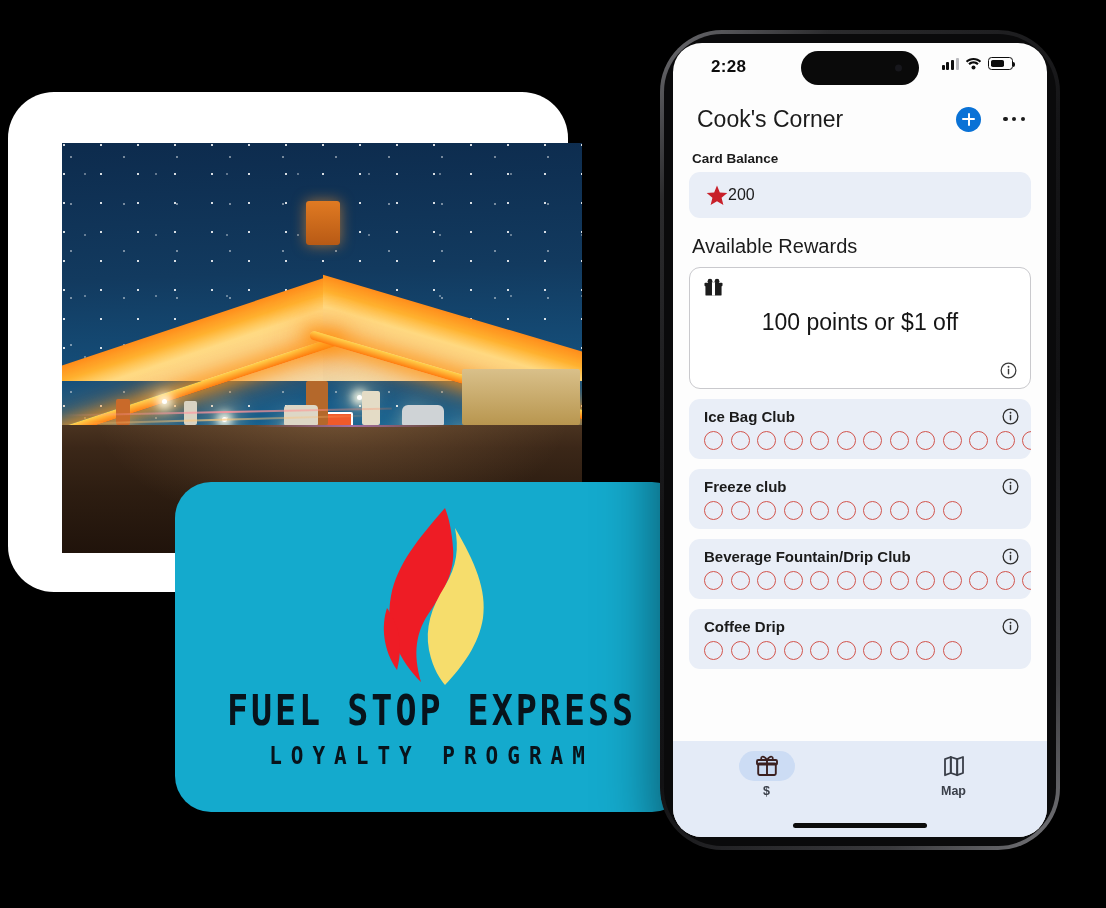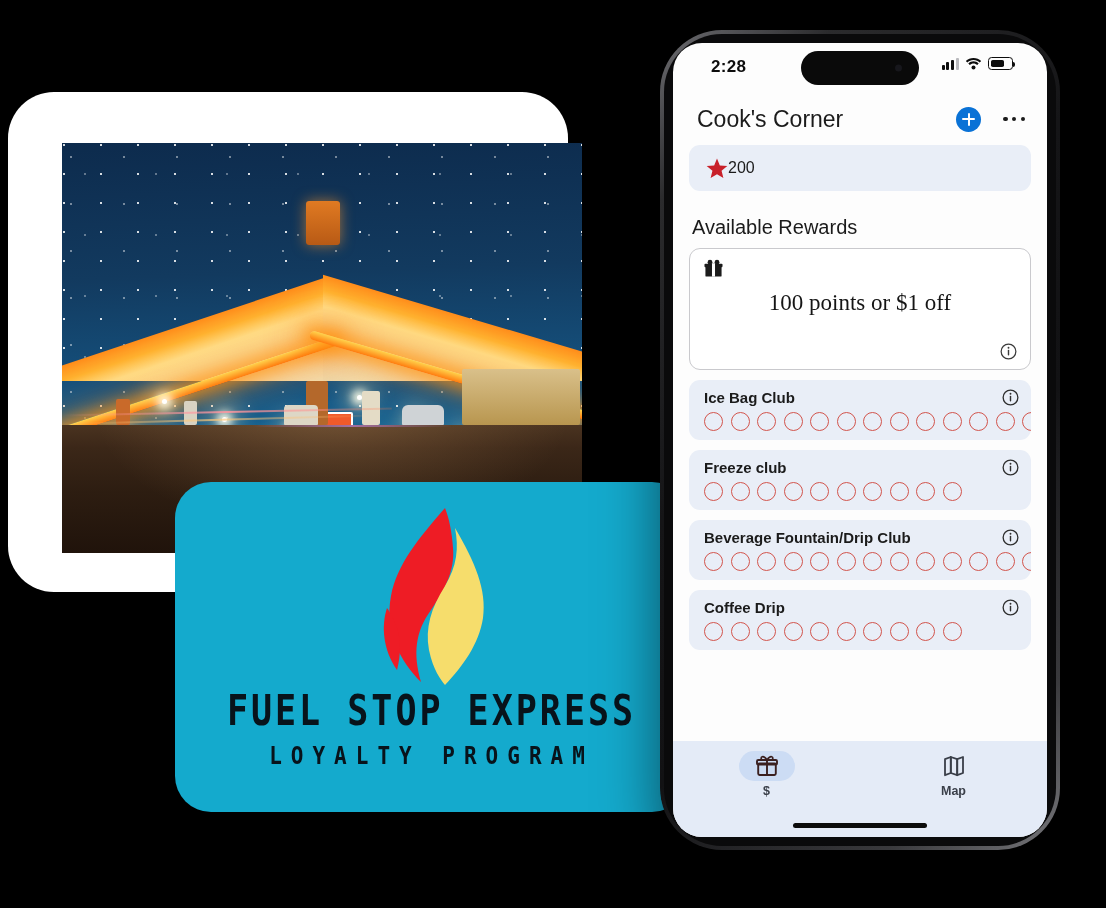--- a/index.html
+++ b/index.html
@@ -100,32 +100,32 @@
   #plus-btn{width:25px;height:25px;border-radius:50%;background:#0a72d6;position:relative;flex:none;}
   #plus-btn:before,#plus-btn:after{content:"";position:absolute;background:#fff;border-radius:1px;}
   #plus-btn:before{left:6px;right:6px;top:11.5px;height:2.4px;}
   #plus-btn:after{top:6px;bottom:6px;left:11.3px;width:2.4px;}
   #more-btn{display:flex;gap:4.2px;margin-left:22px;flex:none;}
   #more-btn i{width:4.4px;height:4.4px;border-radius:50%;background:#1b1b1b;display:block;}
 
   
   #appbody{flex:1;overflow:hidden;padding:0 16px;}
   .sec-label{font-size:13.5px;font-weight:bold;color:#1b1b1b;margin:6px 0 6px 3px;}
-  #rewards-title{font-size:20px;color:#1b1b1b;margin:25px 0 9px 3px;}
+  #rewards-title{font-size:20px;color:#1b1b1b;margin:17px 0 9px 3px;}
 
   #balance-card{background:#e9eef7;border-radius:11px;height:46px;display:flex;
     align-items:center;padding:0 17px;}
   #bal-name{font-size:16px;color:#1b1b1b;flex:1;margin-left:11px;}
   #bal-val{font-size:16px;color:#1b1b1b;}
 
   #reward-card{border:1px solid #c9c9cd;border-radius:11px;height:120px;position:relative;
     background:#fff;}
   #gift-ic{position:absolute;left:14px;top:10px;}
   #reward-text{position:absolute;left:0;right:0;top:41px;text-align:center;
-    font-size:23px;color:#151515;font-family:Liberation Serif, serif;}
+    font-size:23px;color:#151515;}
   #reward-info{position:absolute;right:13px;bottom:9px;}
 
   .club{background:#e9eef7;border-radius:11px;height:60px;margin-top:10px;position:relative;
     overflow:hidden;}
   .club-name{position:absolute;left:15px;top:9px;font-size:15px;font-weight:bold;color:#1b1b1b;}
   .club-info{position:absolute;right:12px;top:9px;}
   .dots{position:absolute;left:15px;top:32px;display:flex;gap:7.5px;}
   .dot{width:17px;height:17px;border-radius:50%;border:1.6px solid #d2544c;flex:none;}
 
   
@@ -244,20 +244,21 @@
       <div id="plus-btn"></div>
       <div id="more-btn">
         <i></i>
         <i></i>
         <i></i>
       </div>
     </div>
 
     <div id="appbody">
 
+      <div class="sec-label">Card Balance</div>
 
       <div id="balance-card">
         <svg width="22" height="21" viewBox="0 0 24 23">
           <path d="M12 0.5 15.1 8.1 23.3 8.7 17 14 19 22 12 17.7 5 22 7 14 0.7 8.7 8.9 8.1Z" fill="#c8202a"></path>
         </svg>
         <div id="bal-val">200</div>
       </div>
 
       <div id="rewards-title">Available Rewards</div>
 

